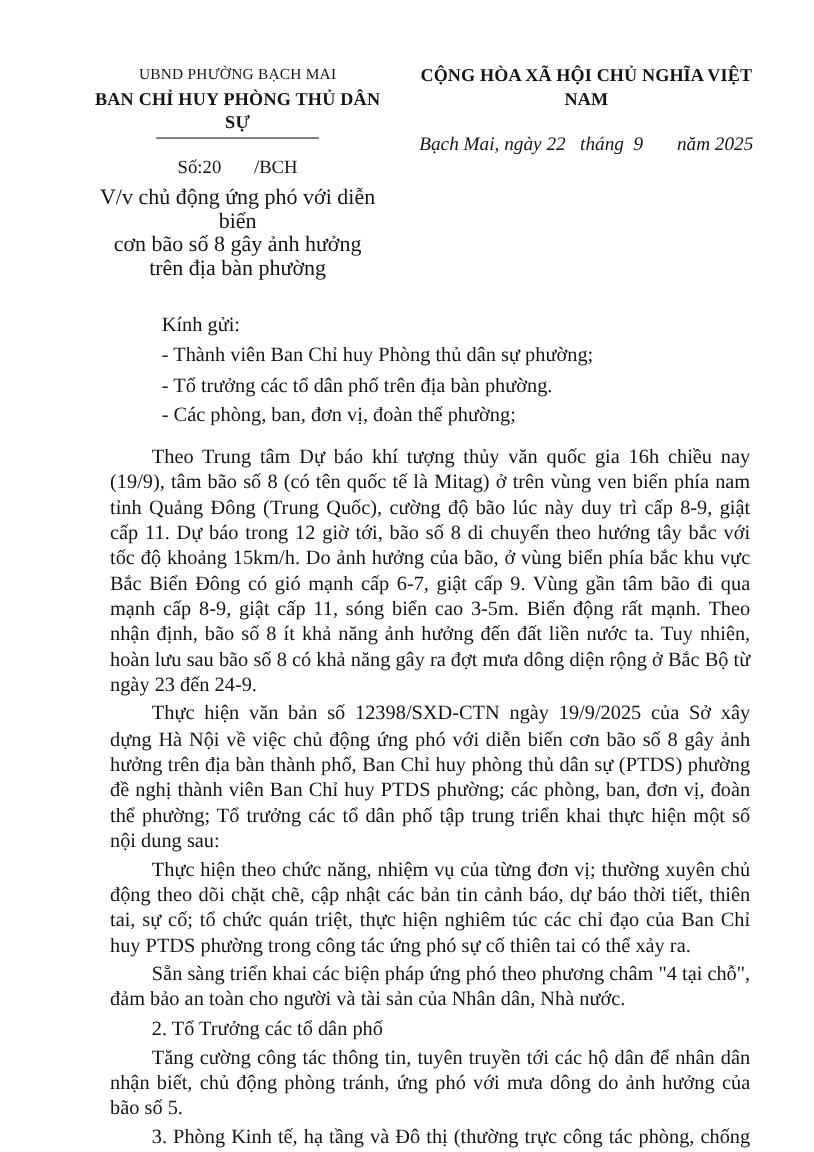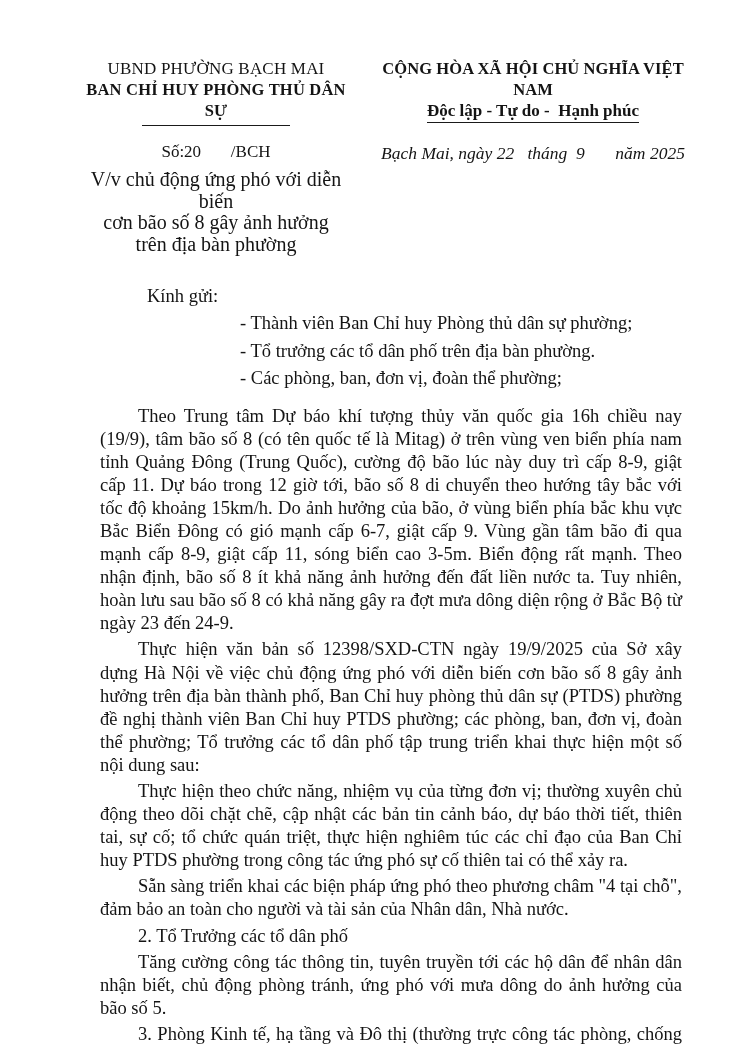--- a/index.html
+++ b/index.html
@@ -22,21 +22,21 @@
     display: flex;
     justify-content: space-between;
     padding: 58px 46px 0 80px;
   }
   .header-left {
     width: 272px;
     text-align: center;
     flex: none;
   }
   .org-parent {
-    font-size: 17px;
+    font-size: 14px;
     line-height: 21px;
     letter-spacing: 0.2px;
   }
   .org-name {
     font-size: 16.5px;
     font-weight: bold;
     line-height: 21px;
     letter-spacing: 0.2px;
     text-align: center;
   }
@@ -87,21 +87,20 @@
   }
   
   .salutation {
     margin: 28px 0 0 147px;
     font-size: 18.5px;
   }
   .salutation-label {
     line-height: 27px;
   }
   .recipient-list {
-    margin-left: 93px;
   }
   .recipient-line {
     line-height: 27.5px;
   }
   
   .body-text {
     margin: 12px 55px 0 97px;
     width: 588px;
     font-size: 18.5px;
     line-height: 23.1px;
@@ -126,23 +125,20 @@
       <div class="doc-number">Số:20       /BCH</div>
       <div class="doc-subject">
         <div>V/v chủ động ứng phó với diễn biến</div>
         <div>cơn bão số 8 gây ảnh hưởng</div>
         <div>trên địa bàn phường</div>
       </div>
     </div>
 
     <div class="header-right">
       <div class="national-title">CỘNG HÒA XÃ HỘI CHỦ NGHĨA VIỆT NAM</div>
-      <div class="national-motto">
-        <span class="underlined">Độc lập - Tự do -  Hạnh phúc</span>
-      </div>
       <div class="place-date">Bạch Mai, ngày 22   tháng  9       năm 2025</div>
     </div>
 
   </div>
 
   <div class="salutation">
     <div class="salutation-label">Kính gửi:</div>
     <div class="recipient-list">
       <div class="recipient-line">- Thành viên Ban Chỉ huy Phòng thủ dân sự phường;</div>
       <div class="recipient-line">- Tổ trưởng các tổ dân phố trên địa bàn phường.</div>

